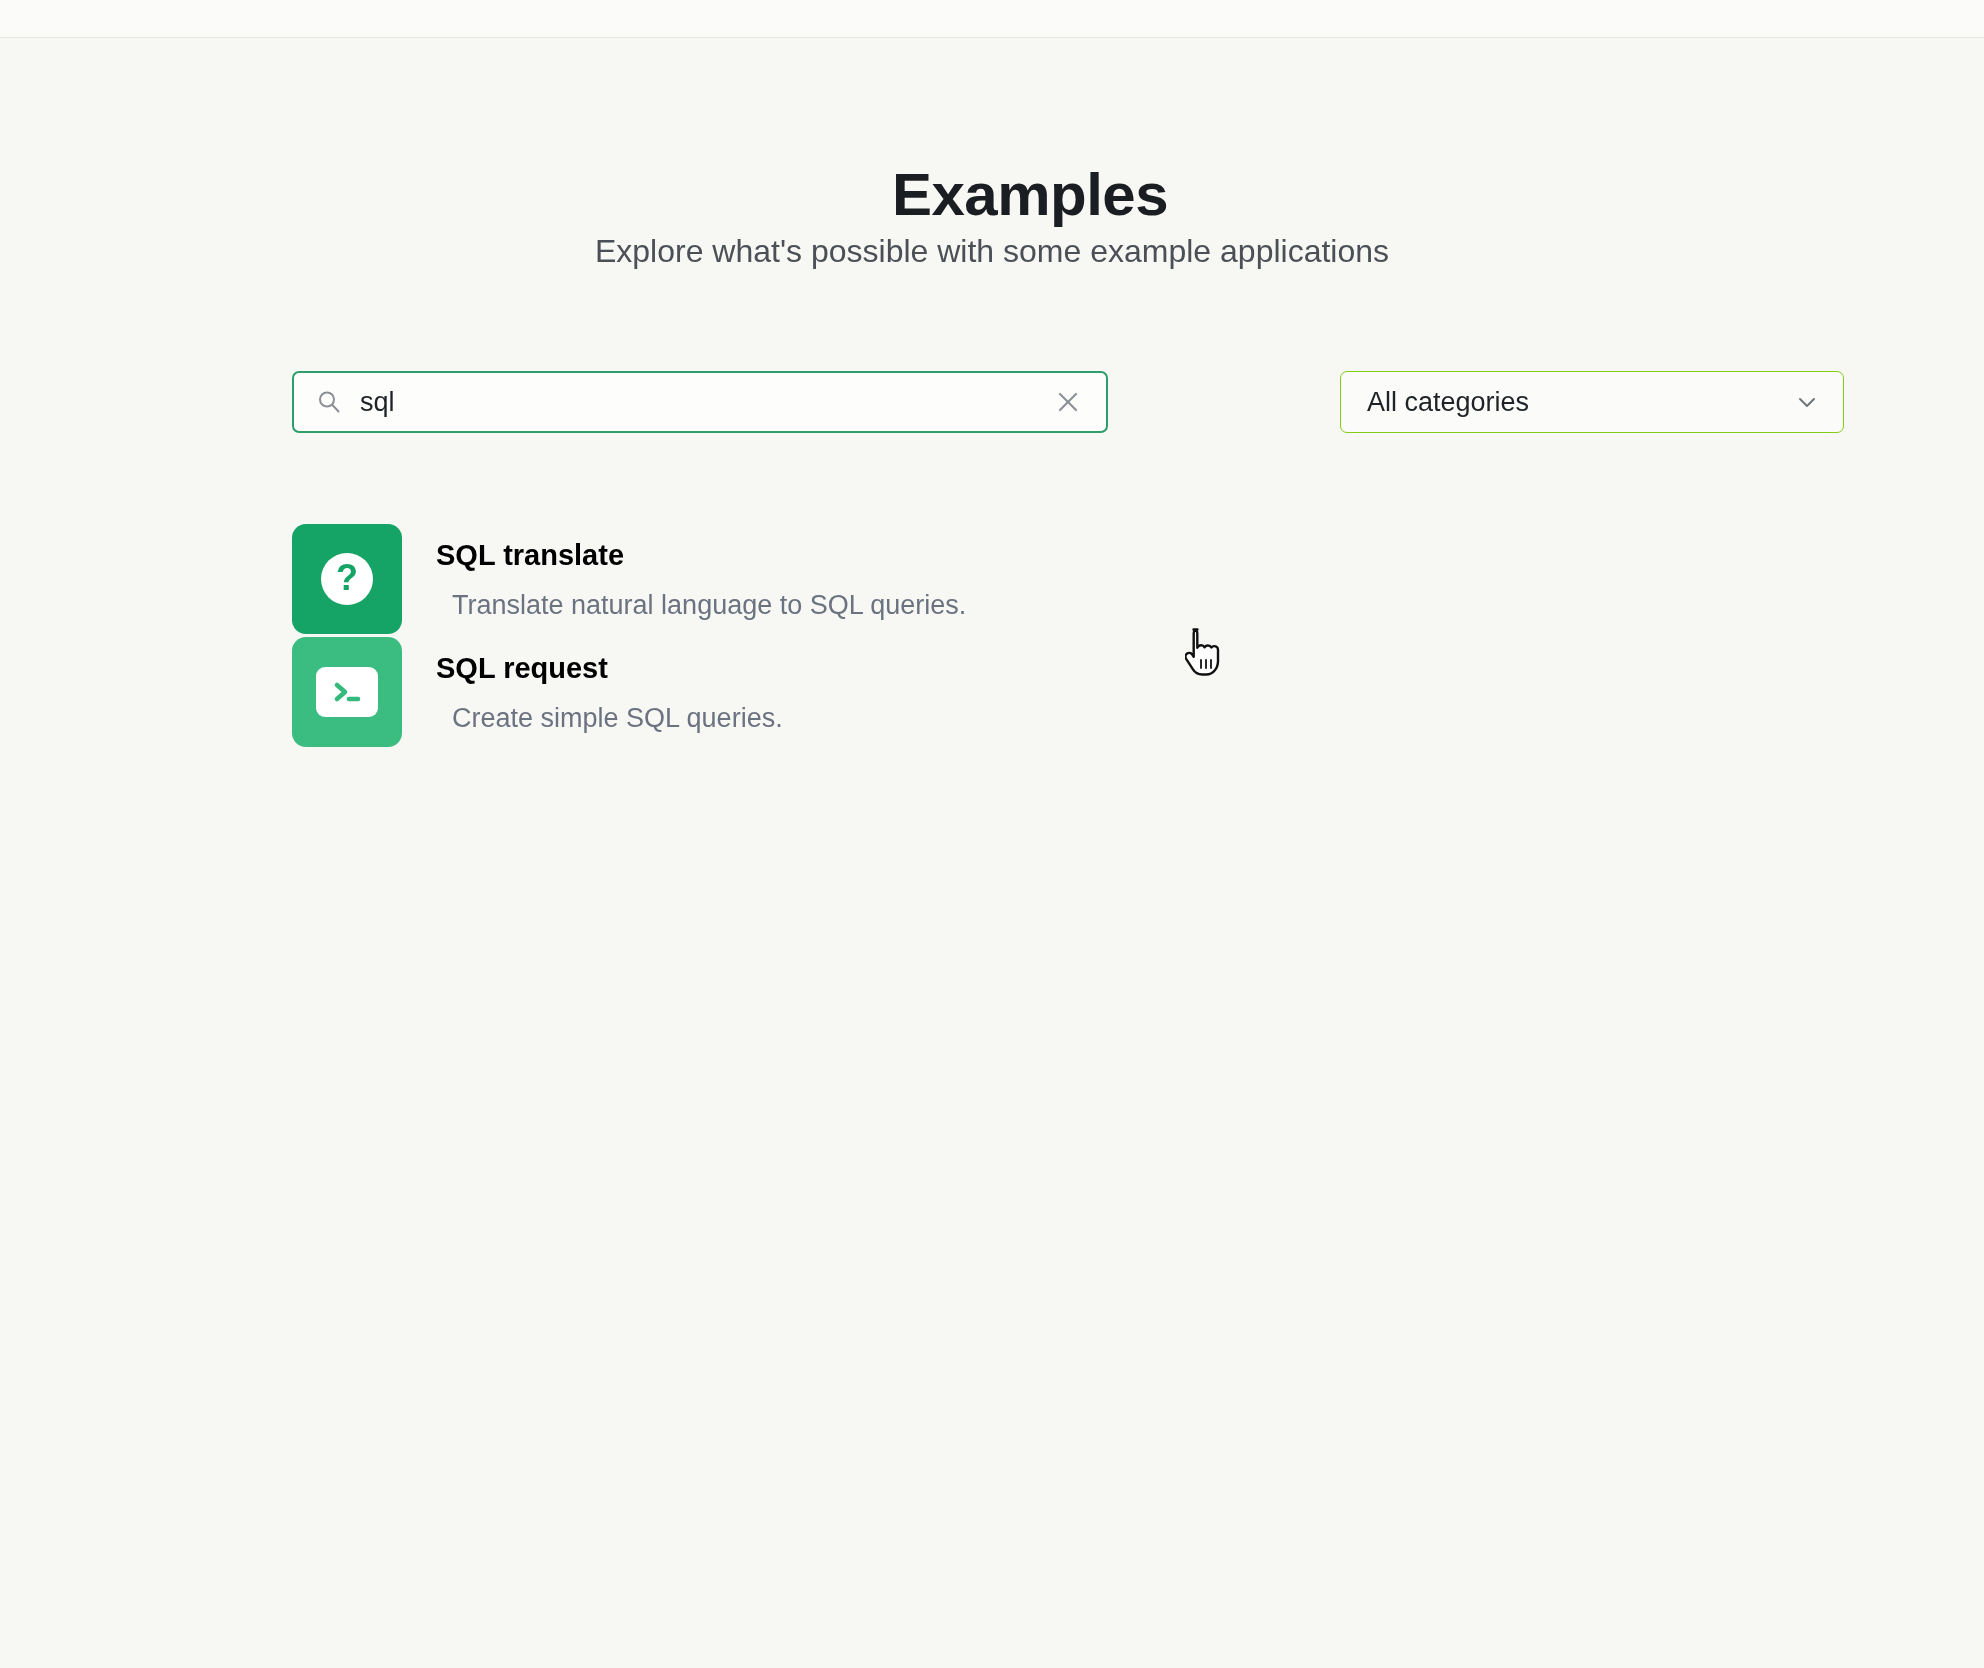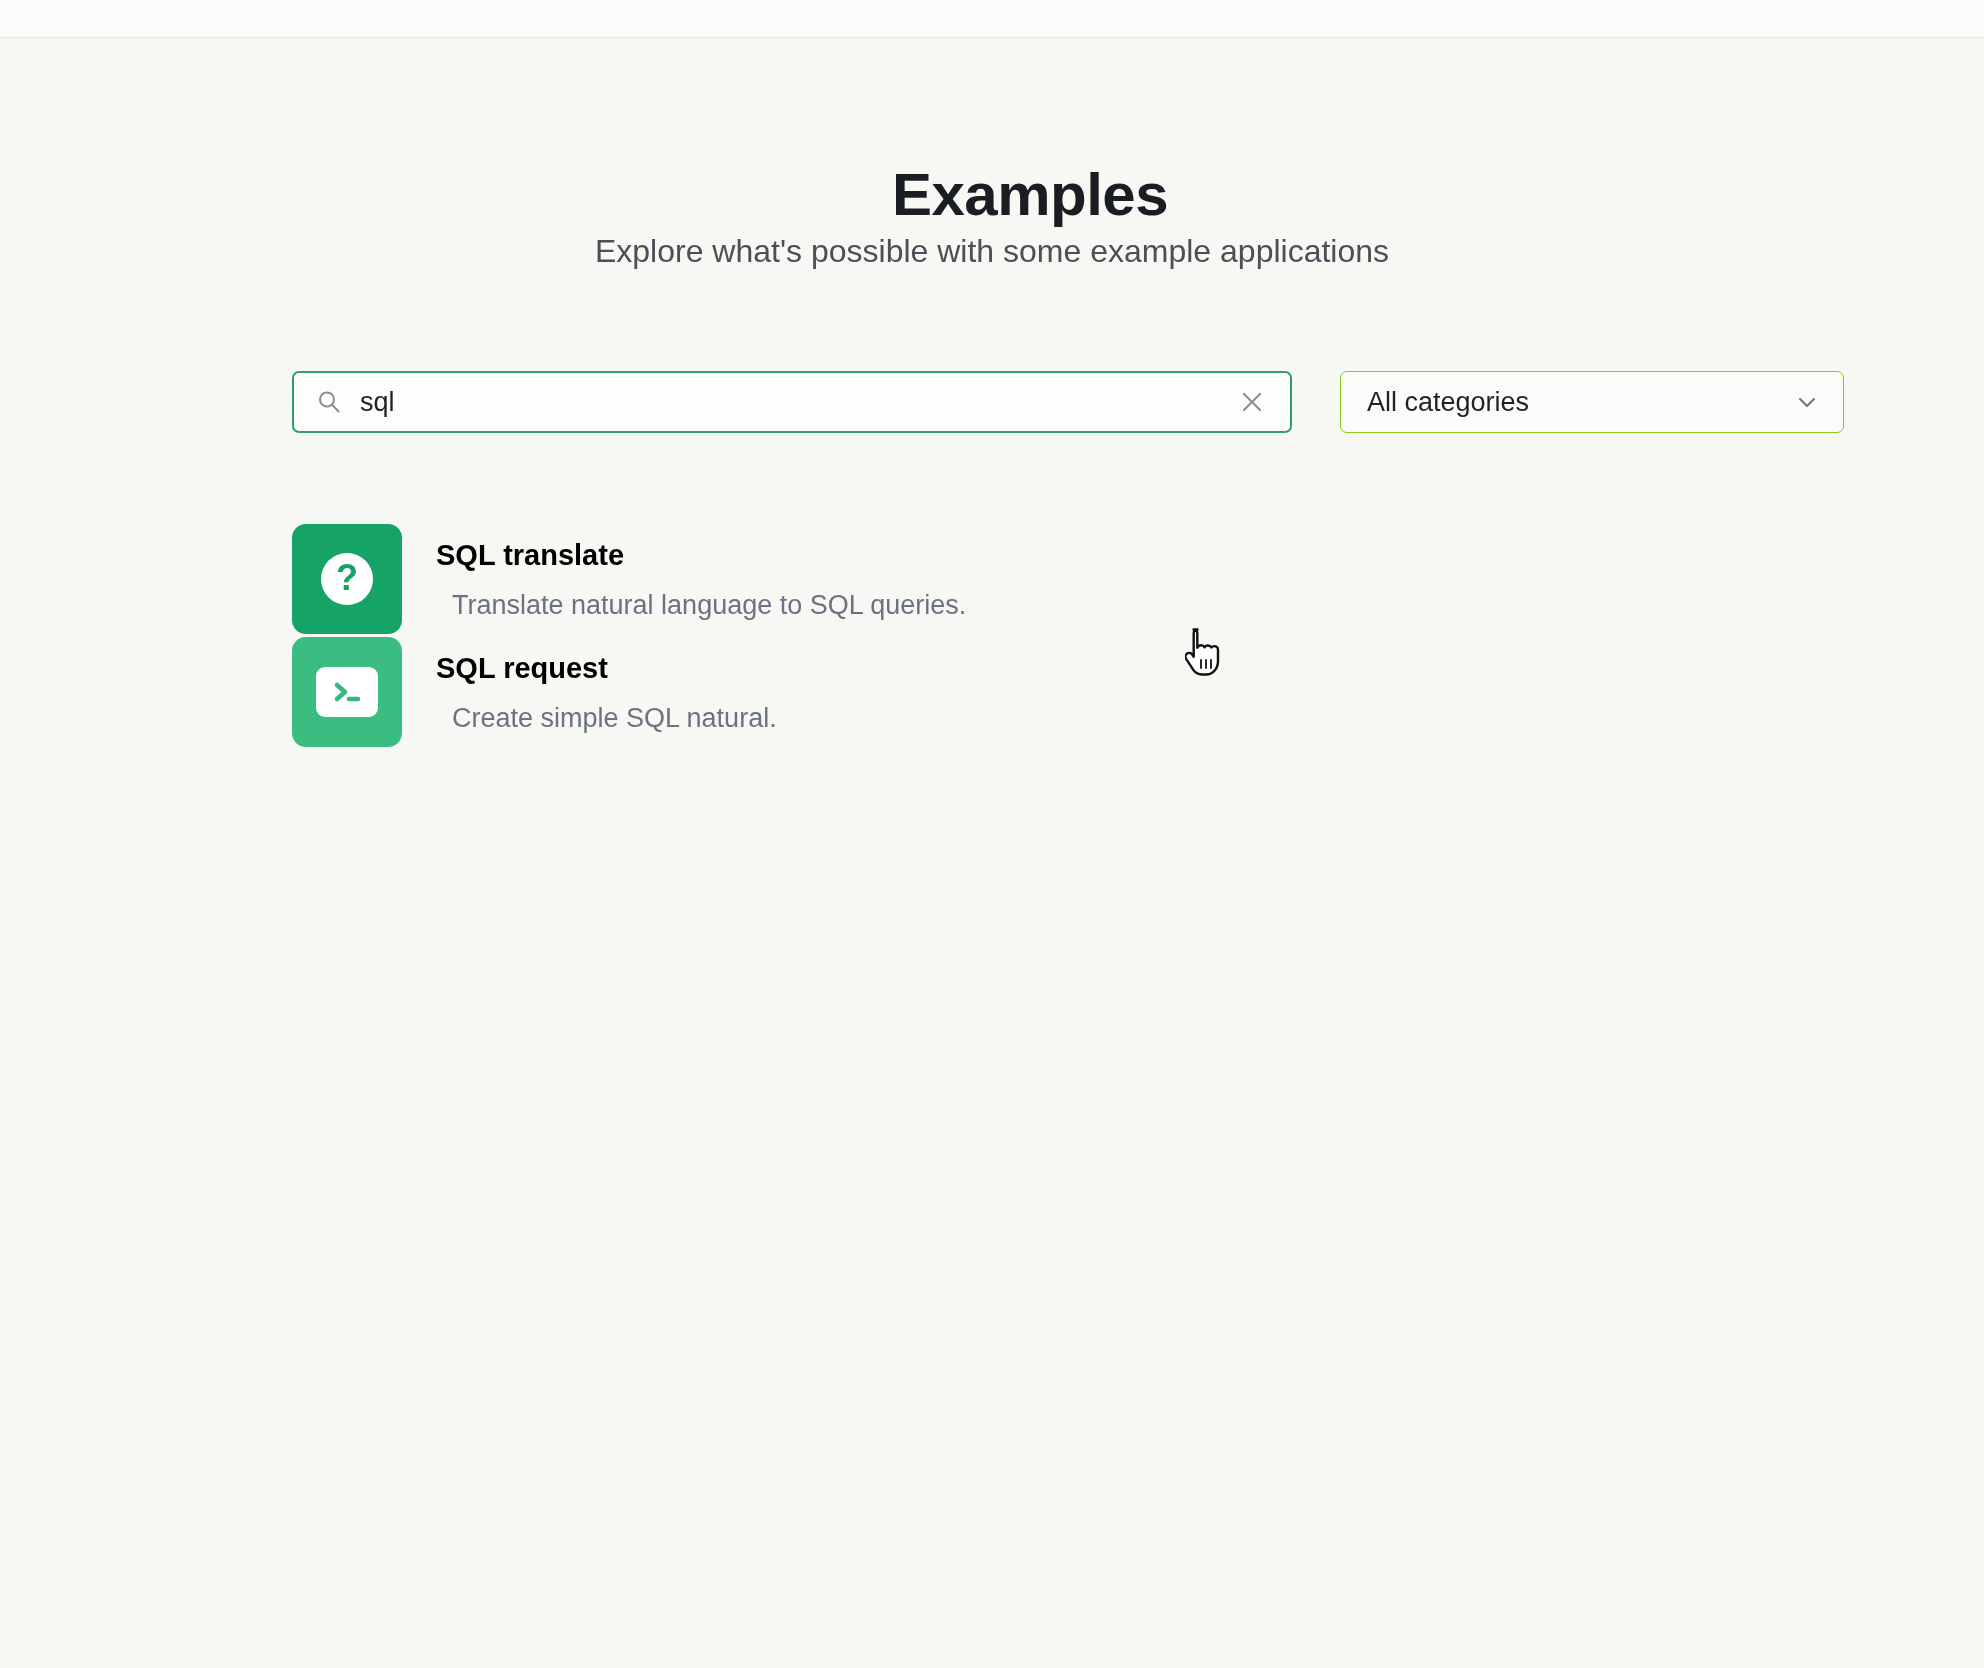--- a/index.html
+++ b/index.html
@@ -69,21 +69,21 @@
     top: 332px;
     left: 292px;
     width: 1524px;
     height: 62px;
   }
 
   .search-box {
     position: absolute;
     left: 0;
     top: 0;
-    width: 1000px;
+    width: 816px;
     height: 62px;
     box-sizing: border-box;
     background: #fdfdfb;
     border: 2px solid #2e9e6b;
     border-radius: 7px;
     display: flex;
     align-items: center;
     padding: 0 16px 0 22px;
   }
 
@@ -304,21 +304,21 @@
       <div class="card-tile" style="background:#3bbd82;">
         <span class="term-box">
           <svg viewBox="0 0 40 32" width="40" height="32" fill="none" stroke="#35b97d" stroke-width="4.6" stroke-linecap="round" stroke-linejoin="round">
             <polyline points="10,9 18,16 10,23"></polyline>
             <line x1="22" y1="23" x2="31" y2="23"></line>
           </svg>
         </span>
       </div>
       <div class="card-text">
         <div class="card-title">SQL request</div>
-        <div class="card-desc">Create simple SQL natural.</div>
+        <div class="card-desc">Create simple SQL queries.</div>
       </div>
     </div>
 
   </div>
 
   <div class="cursor">
     <svg viewBox="0 0 40 52" width="40" height="52">
       <path d="M12.5 2.5
                c2.1 0 3.8 1.7 3.8 3.8
                v14.4

